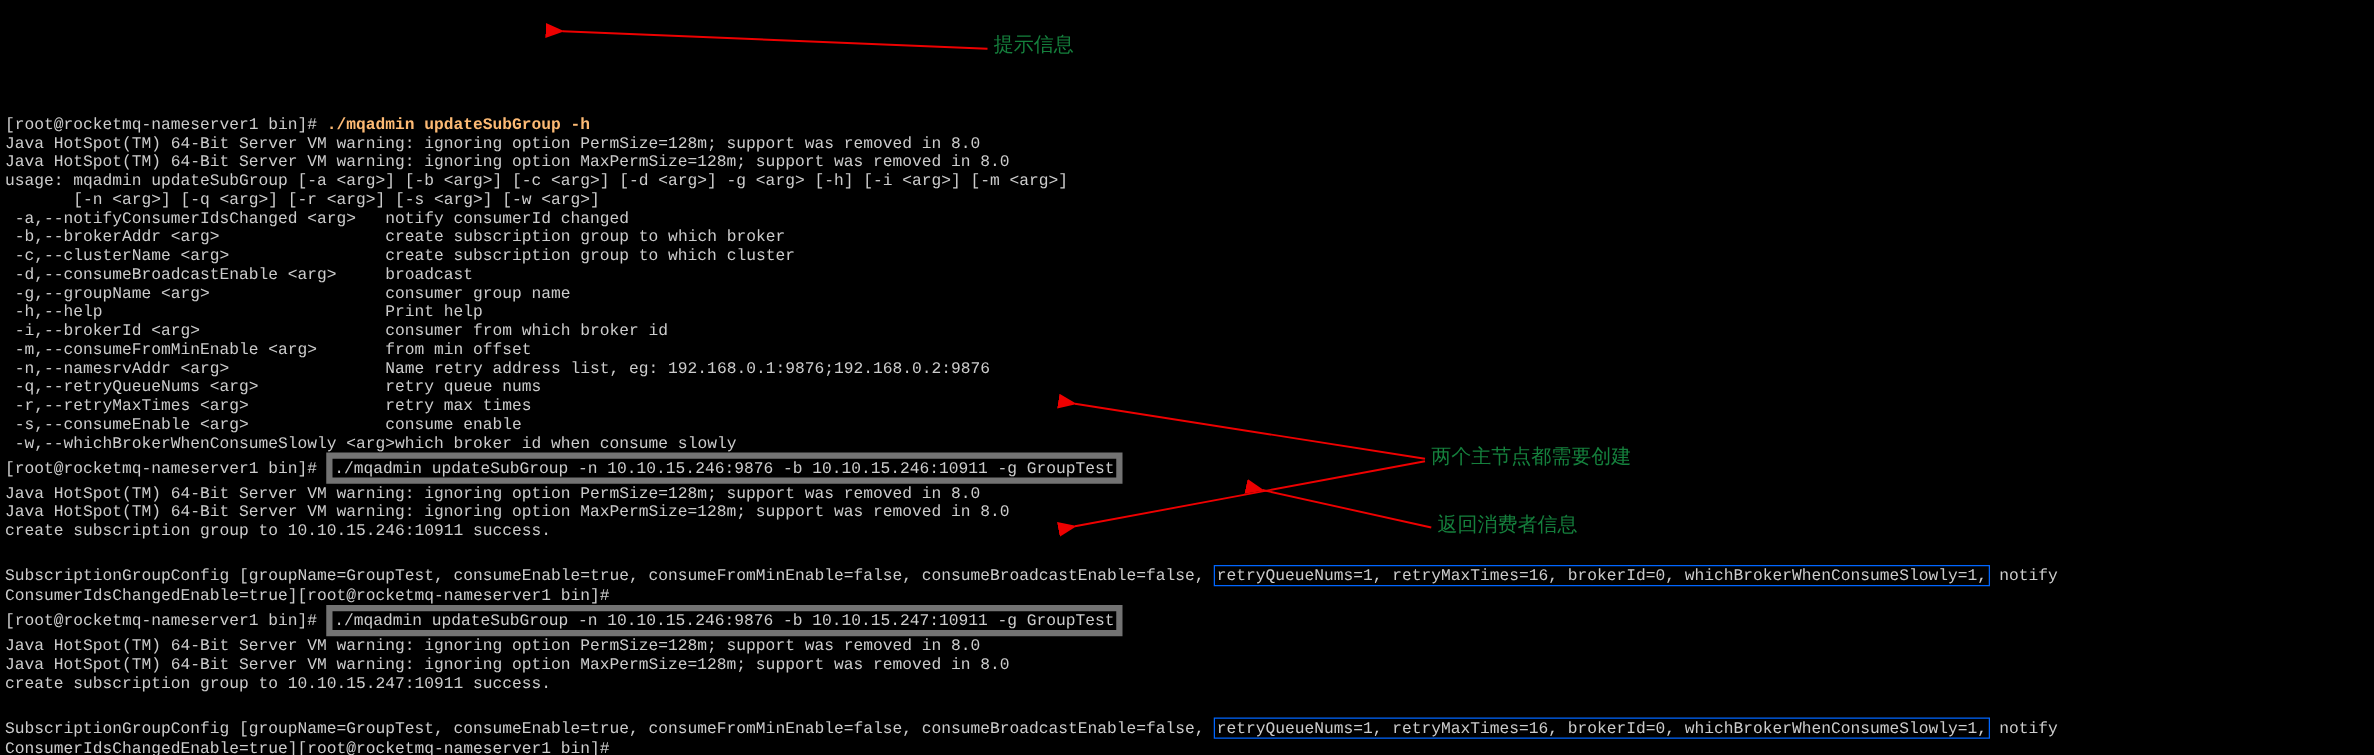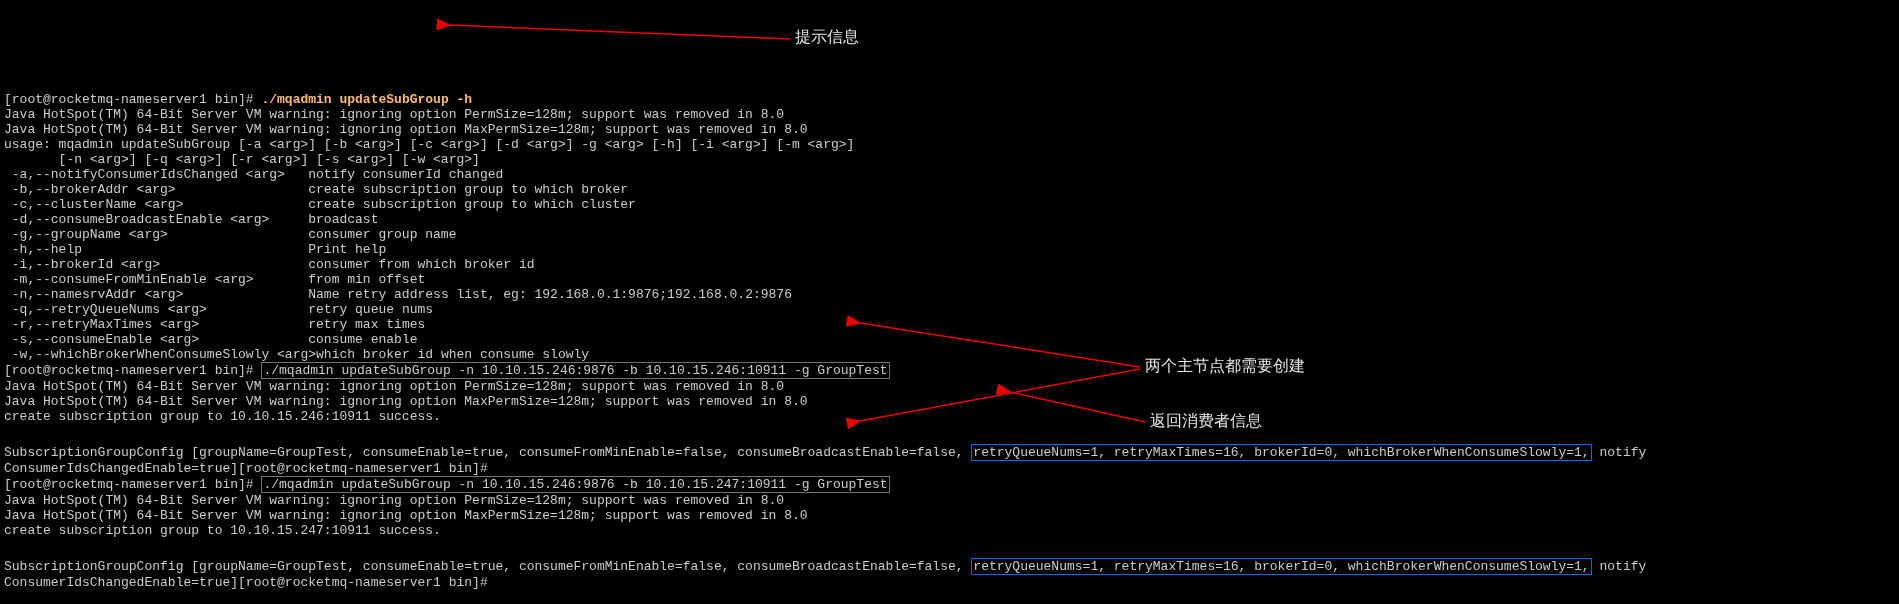--- a/index.html
+++ b/index.html
@@ -14,33 +14,33 @@
     height: 604px;
     overflow: hidden;
     position: relative;
     white-space: pre;
   }
   .term {
     padding: 2px 4px;
   }
   .cmd { color: #fdba74; font-weight: bold; }
   .red-box {
-    border: 1px solid #737373;
+    border: 5px solid #737373;
     padding: 0 1px;
     display: inline-block;
   }
   .blue-box {
     border: 1px solid #06f;
     padding: 0 1px;
     display: inline-block;
     margin-top: 20px;
   }
   .annot {
     position: absolute;
-    color: #e5e5e5;
+    color: #15803d;
     font-family: "SimSun", "宋体", serif;
     font-size: 16px;
     pointer-events: none;
   }
   svg.arrow {
     position: absolute;
     pointer-events: none;
     overflow: visible;
   }
 </style>

